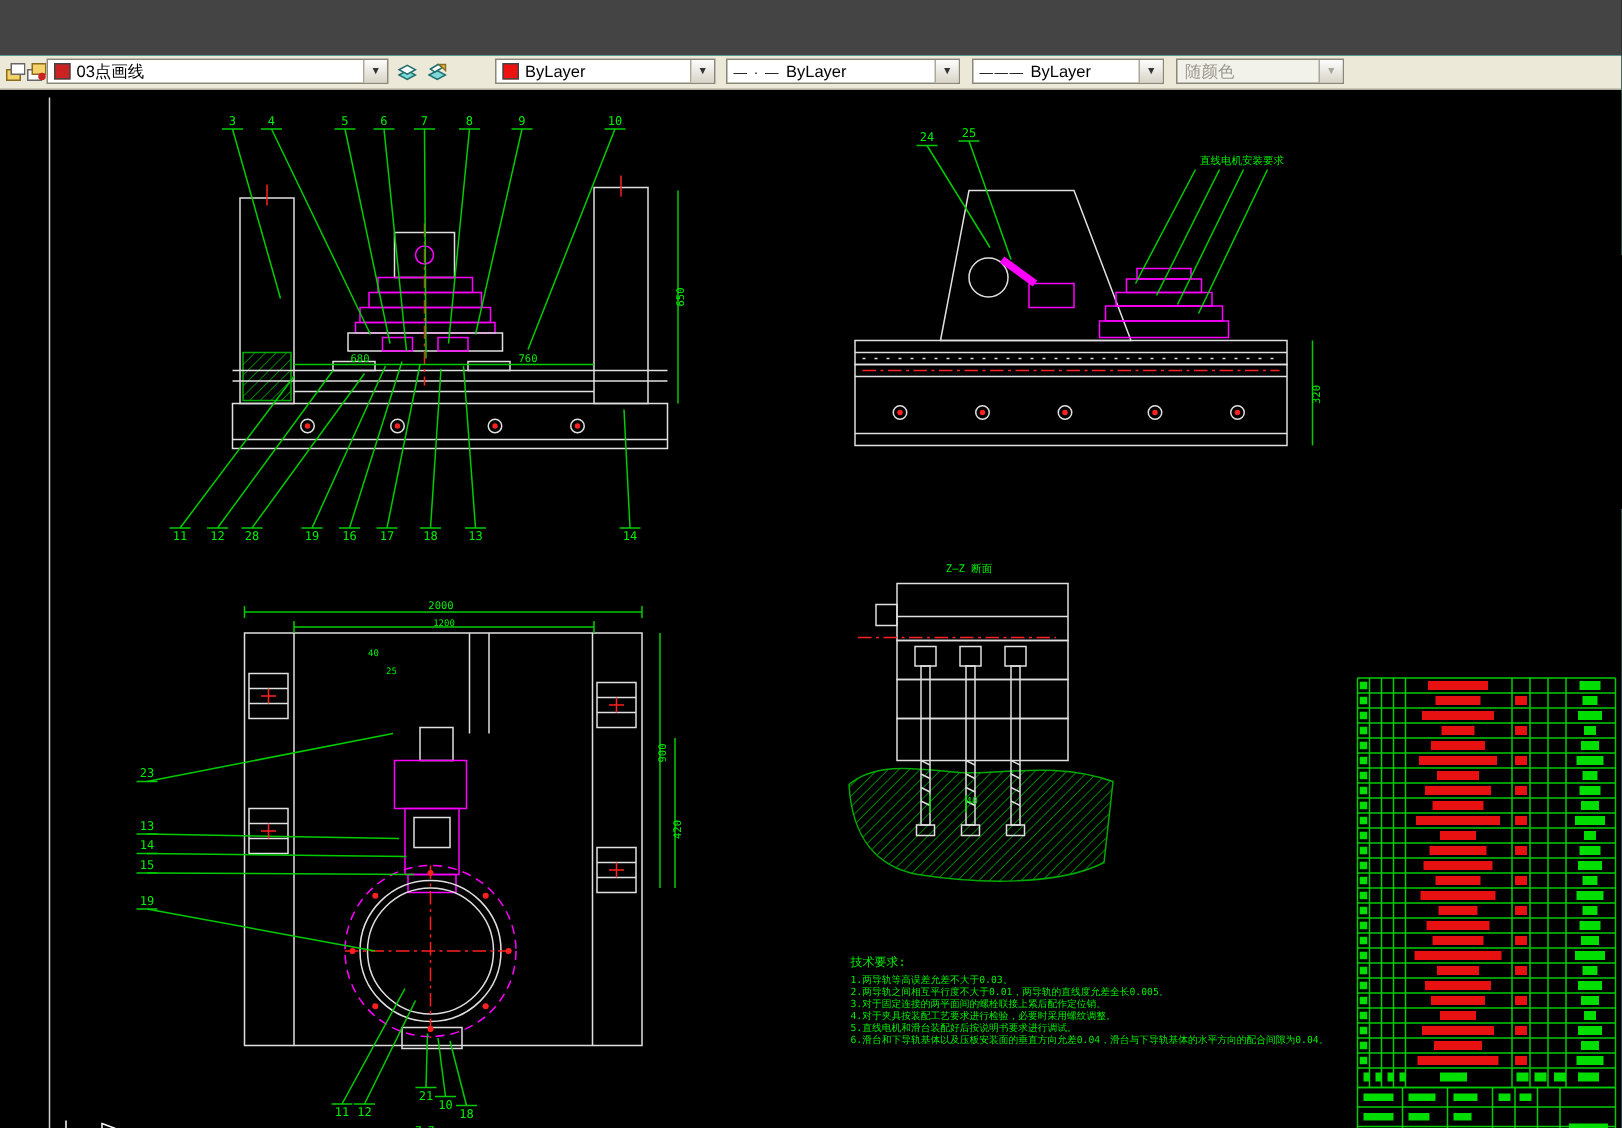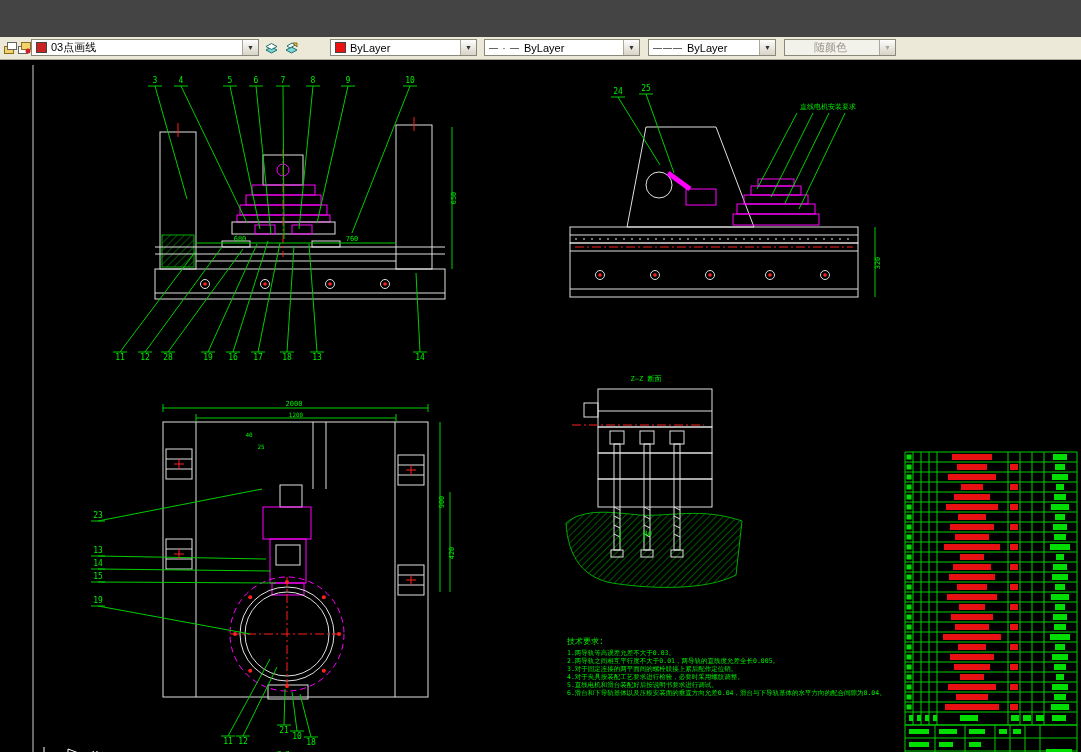--- a/index.html
+++ b/index.html
@@ -6,21 +6,21 @@
   .app{width:1081px;height:752px;position:relative;background:#14b8a6;font-family:"Liberation Sans",sans-serif;overflow:hidden;margin-top:37px;}
   
   .toolbar{position:absolute;top:0;left:0;width:100%;height:22px;background:#ece9d8;border-bottom:1px solid #aca899;}
   .tbtn{position:absolute;top:2px;width:17px;height:18px;border:1px solid transparent;background:transparent;padding:0;cursor:pointer;}
   .tbtn svg{display:block;margin:1px auto;}
   .combo{position:absolute;top:2px;height:17px;background:#fff;border:1px solid #8a8878;display:flex;align-items:center;font-size:11px;color:#000;box-sizing:border-box;}
   .combo .chip{width:9px;height:9px;border:1px solid #444;margin:0 4px 0 4px;flex:0 0 auto;}
   .combo .ctext{white-space:nowrap;overflow:hidden;flex:1;}
   .combo .pre{color:#000;font-size:9px;letter-spacing:1px;margin:0 4px;white-space:nowrap;}
   .combo .carrow{width:15px;height:15px;margin-left:auto;background:linear-gradient(#fdfdfd,#d8d4c8);border-left:1px solid #aca899;font-size:7px;color:#333;display:flex;align-items:center;justify-content:center;flex:0 0 auto;}
-  .combo.disabled{background:#f2f1ea;color:#9a978c;padding-left:24px;}
+  .combo.disabled{background:#f2f1ea;color:#9a978c;}
   .combo.disabled .carrow{color:#a8a59a;}
   
   .leftstrip{position:absolute;left:0;top:23px;width:8px;height:716px;background:#716f66;}
   .canvas{position:absolute;left:0;top:23px;width:1081px;height:716px;background:#000;}
   #cad{position:absolute;left:8px;top:0;width:1073px;height:716px;}
   .w{stroke:#e0e0e0;fill:none;stroke-width:1;}
   .ww{stroke:#ffffff;fill:none;stroke-width:1;}
   .g{stroke:#00cc00;fill:none;stroke-width:1;}
   .r{stroke:#ff2020;fill:none;stroke-width:1;}
   .rc{stroke:#ff2020;fill:none;stroke-width:1;stroke-dasharray:9 3 2 3;}

